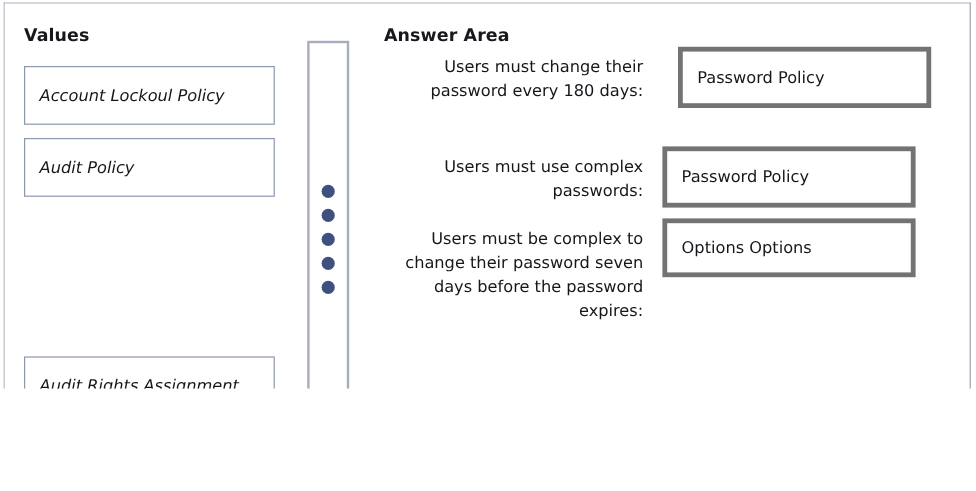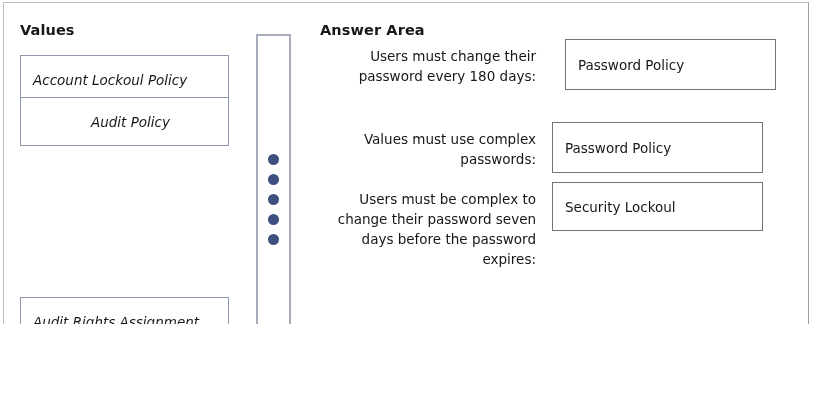--- a/index.html
+++ b/index.html
@@ -58,21 +58,21 @@
     background: #ffffff;
     display: flex;
     align-items: center;
     padding-left: 12px;
     font-size: 13.5px;
     color: #15171b;
     white-space: nowrap;
     font-style: italic;
   }
   .value-tile-0 { top: 55px; }
-  .value-tile-1 { top: 97px; justify-content: center; }
+  .value-tile-1 { top: 115px; }
   .value-tile-2 { top: 297px; }
 
   
   .drag-strip {
     position: absolute;
     left: 256px;
     top: 34px;
     width: 35px;
     height: 350px;
     box-sizing: border-box;
@@ -116,21 +116,21 @@
     color: #15171b;
     padding-right: 16px;
     box-sizing: border-box;
     padding-top: 7px;
   }
 
   .answer-slot {
     width: 211px;
     height: 51px;
     box-sizing: border-box;
-    border: 1px solid #737373;
+    border: 4px solid #737373;
     background: #ffffff;
     display: flex;
     align-items: center;
     padding-left: 12px;
     font-size: 13.5px;
     color: #15171b;
     white-space: nowrap;
     flex: none;
   }
   .answer-row-1 .answer-slot { height: 51px; }
@@ -169,25 +169,25 @@
   <div class="heading heading-answer">Answer Area</div>
 
   <div class="answer-row answer-row-0">
     <div class="answer-label">Users must change their password every 180 days:</div>
     <div class="answer-slot">
       <span>Password Policy</span>
     </div>
   </div>
 
   <div class="answer-row answer-row-1">
-    <div class="answer-label">Values must use complex passwords:</div>
+    <div class="answer-label">Users must use complex passwords:</div>
     <div class="answer-slot">
       <span>Password Policy</span>
     </div>
   </div>
 
   <div class="answer-row answer-row-2">
     <div class="answer-label">Users must be complex to change their password seven days before the password expires:</div>
     <div class="answer-slot">
-      <span>Security Lockoul</span>
+      <span>Options Options</span>
     </div>
   </div>
 </div>
 
 </body></html>

